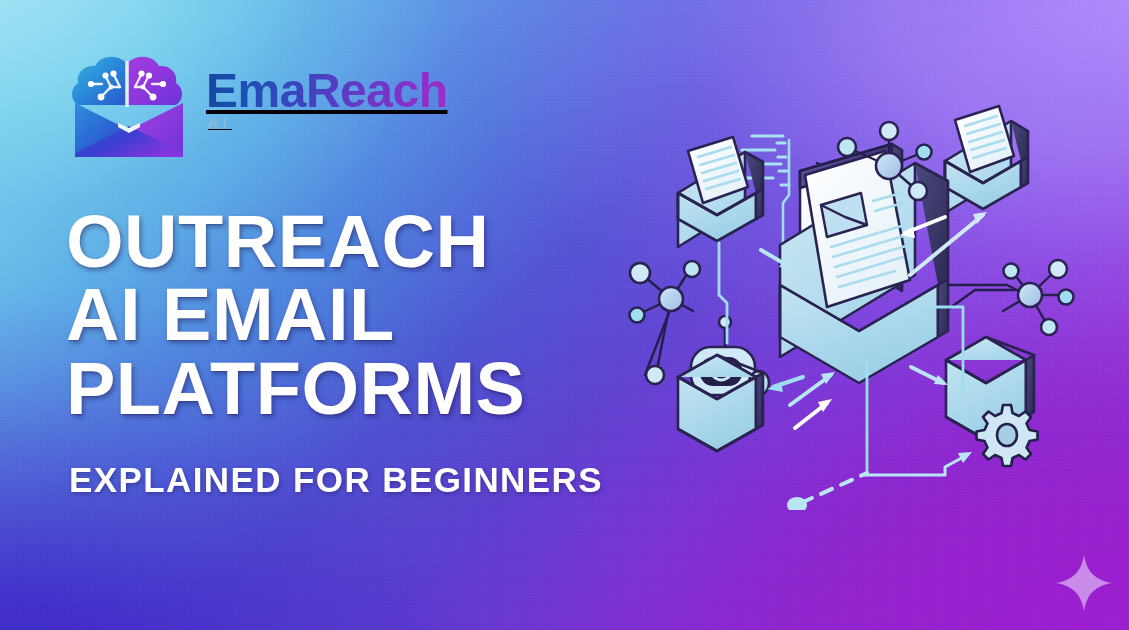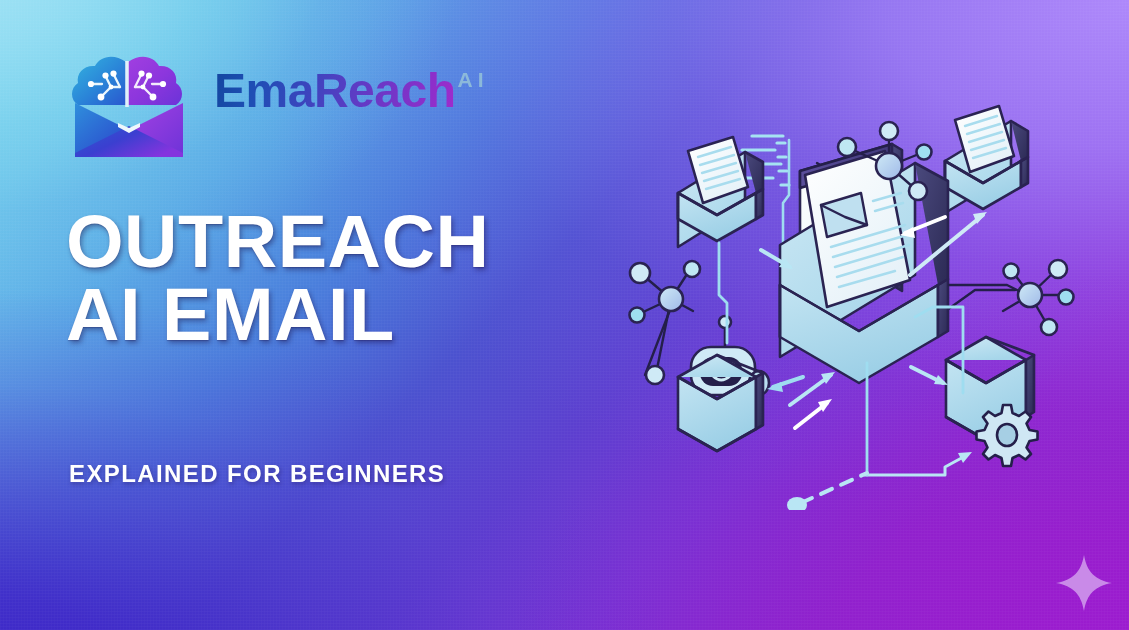--- a/index.html
+++ b/index.html
@@ -77,38 +77,39 @@
 
   
   .logo-block {
     position: absolute;
     left: 62px; top: 49px;
     display: flex;
     align-items: flex-start;
   }
   .logo-mark { width: 134px; height: 112px; display: block; }
   .logo-words {
-    margin-left: 18px;
+    margin-left: 10px;
     margin-top: 18px;
     display: flex;
-    flex-direction: row;
+    flex-direction: column;
+    text-decoration: underline;
   }
   .logo-name {
     font-size: 48px;
     font-weight: bold;
     letter-spacing: -0.5px;
     line-height: 0.98;
     background: linear-gradient(100deg, #14469f 0%, #1d4fb4 16%, #3a45bd 38%, #5c3cc4 58%, #7c33c8 78%, #9f2bcc 100%);
     -webkit-background-clip: text;
     background-clip: text;
     color: transparent;
     -webkit-text-fill-color: transparent;
   }
   .logo-sub {
-    font-size: 21px;
+    font-size: 14px;
     font-weight: bold;
     letter-spacing: 5px;
     color: #8cb9da;
     margin-top: 1px;
     margin-left: 2px;
   }
 
   
   .headline {
     position: absolute;
@@ -120,21 +121,21 @@
     font-weight: bold;
     line-height: 0.99;
     letter-spacing: 0.5px;
     color: #ffffff;
     text-shadow: 2px 3px 5px rgba(25,12,70,0.40), 0 1px 1px rgba(25,12,70,0.25);
     white-space: nowrap;
   }
   .subhead {
     position: absolute;
     left: 69px; top: 460px;
-    font-size: 24px;
+    font-size: 35px;
     font-weight: bold;
     letter-spacing: 1.4px;
     color: #ffffff;
     text-shadow: 1px 2px 4px rgba(25,12,70,0.35);
     white-space: nowrap;
   }
 
   
   .illo {
     position: absolute;
@@ -233,20 +234,21 @@
 
     <div class="logo-words">
       <div class="logo-name">EmaReach</div>
       <div class="logo-sub">AI</div>
     </div>
   </div>
 
   <div class="headline">
     <div class="hl-line">OUTREACH</div>
     <div class="hl-line">AI EMAIL</div>
+    <div class="hl-line">PLATFORMS</div>
   </div>
 
   <div class="subhead">EXPLAINED FOR BEGINNERS</div>
 
   <svg class="illo" viewBox="0 0 510 415">
     <defs>
       <linearGradient id="paperG" x1="0" y1="0" x2="0.7" y2="1">
         <stop offset="0" stop-color="#ffffff"></stop>
         <stop offset="1" stop-color="#e5f1f8"></stop>
       </linearGradient>

